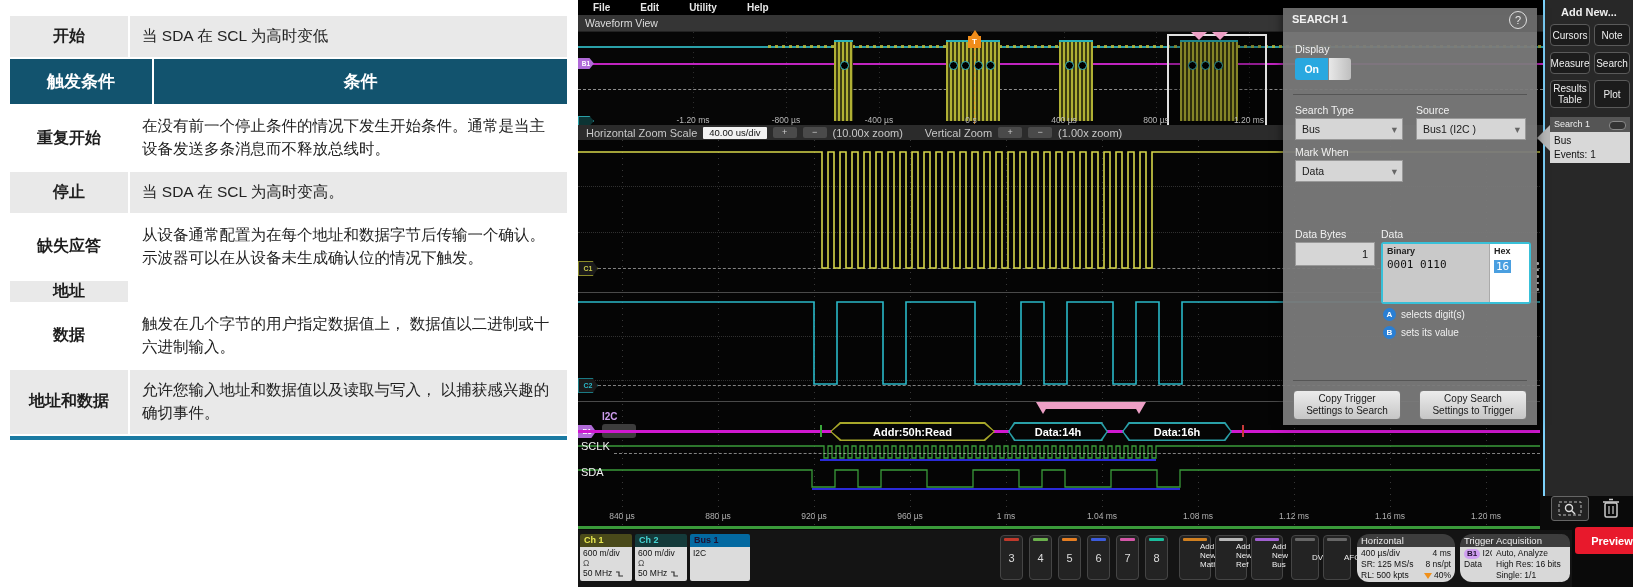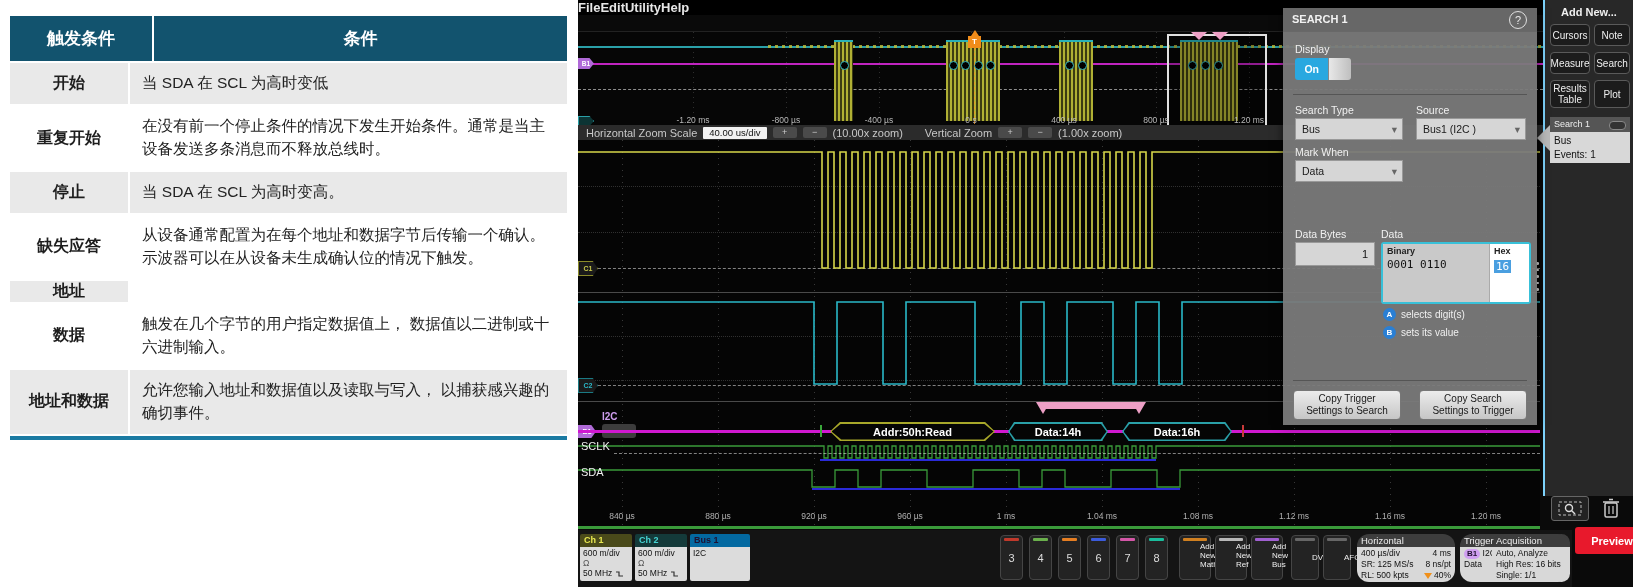--- a/index.html
+++ b/index.html
@@ -16,21 +16,21 @@
     display:flex;align-items:center;}
   .thead .tcell-label,.thead .tcell-desc{background:#12536e;color:#fff;font-weight:bold;
     font-size:17px;justify-content:center;padding:10px 12px;}
   .row-g>div{background:#e9e9e9;}
   .row-w>div{background:#ffffff;}
   #tbl-bottom{height:4px;background:#1a7aa2;margin-top:0px;}
 
   
   #scope{left:578px;top:0;width:1055px;height:587px;background:#0a0a0a;}
   #menubar{left:0;top:0;width:965px;height:15px;background:#000;display:flex;align-items:center;gap:0;}
-  .menu-item{color:#e6e6e6;font-size:13px;font-weight:bold;padding:0 0;}
+  .menu-item{color:#e6e6e6;font-size:10px;font-weight:bold;padding:0 15px;}
   #wfv-bar{left:0;top:15px;width:965px;height:16px;background:#353535;display:flex;align-items:center;}
   #wfv-bar span{color:#ddd;font-size:10.5px;padding-left:7px;}
 
   
   #overview{left:0;top:31px;width:965px;height:94px;background:#060606;border-top:1px solid #222;}
   .ovgrid{position:absolute;top:0;bottom:12px;width:1px;background:repeating-linear-gradient(180deg,#2e2e2e 0 1px,transparent 1px 5px);}
   #ov-topline{position:absolute;left:0;top:14px;width:965px;height:2px;background:#2aa0a8;}
   #ov-noise{position:absolute;left:190px;top:13px;width:775px;height:3px;
     background:repeating-linear-gradient(90deg,#b8b838 0 3px,transparent 3px 7px);opacity:.85;}
   #ov-busline{position:absolute;left:0;top:31px;width:965px;height:2px;background:#c024c0;}
@@ -153,27 +153,27 @@
   .tmark{display:inline-block;width:0;height:0;border-left:4px solid transparent;border-right:4px solid transparent;border-top:6px solid #f0901a;vertical-align:middle;margin-right:2px;}
   .edge-ic{display:inline-block;vertical-align:middle;}
 </style>
 </head>
 <body>
 
 <div id="canvas">
 
   <div id="lefthalf" class="abs">
     <div id="trigtable" class="abs">
+      <div class="trow row-g">
+        <div class="tcell-label">开始</div>
+        <div class="tcell-desc">当 SDA 在 SCL 为高时变低</div>
+      </div>
       <div class="trow thead">
         <div class="tcell-label">触发条件</div>
         <div class="tcell-desc">条件</div>
-      </div>
-      <div class="trow row-g">
-        <div class="tcell-label">开始</div>
-        <div class="tcell-desc">当 SDA 在 SCL 为高时变低</div>
       </div>
       <div class="trow row-w">
         <div class="tcell-label">重复开始</div>
         <div class="tcell-desc">在没有前一个停止条件的情况下发生开始条件。通常是当主设备发送多条消息而不释放总线时。</div>
       </div>
       <div class="trow row-g">
         <div class="tcell-label">停止</div>
         <div class="tcell-desc">当 SDA 在 SCL 为高时变高。</div>
       </div>
       <div class="trow row-w">
@@ -197,20 +197,23 @@
 
   <div id="scope" class="abs">
 
     <div id="menubar" class="abs">
       <span class="menu-item">File</span>
       <span class="menu-item">Edit</span>
       <span class="menu-item">Utility</span>
       <span class="menu-item">Help</span>
     </div>
 
+    <div id="wfv-bar" class="abs">
+      <span>Waveform View</span>
+    </div>
 
     <div id="overview" class="abs">
       <div class="ovgrid" style="left:115px"></div>
       <div class="ovgrid" style="left:208px"></div>
       <div class="ovgrid" style="left:301px"></div>
       <div class="ovgrid" style="left:393px"></div>
       <div class="ovgrid" style="left:486px"></div>
       <div class="ovgrid" style="left:578px"></div>
       <div class="ovgrid" style="left:671px"></div>
       <div id="ov-topline"></div>

